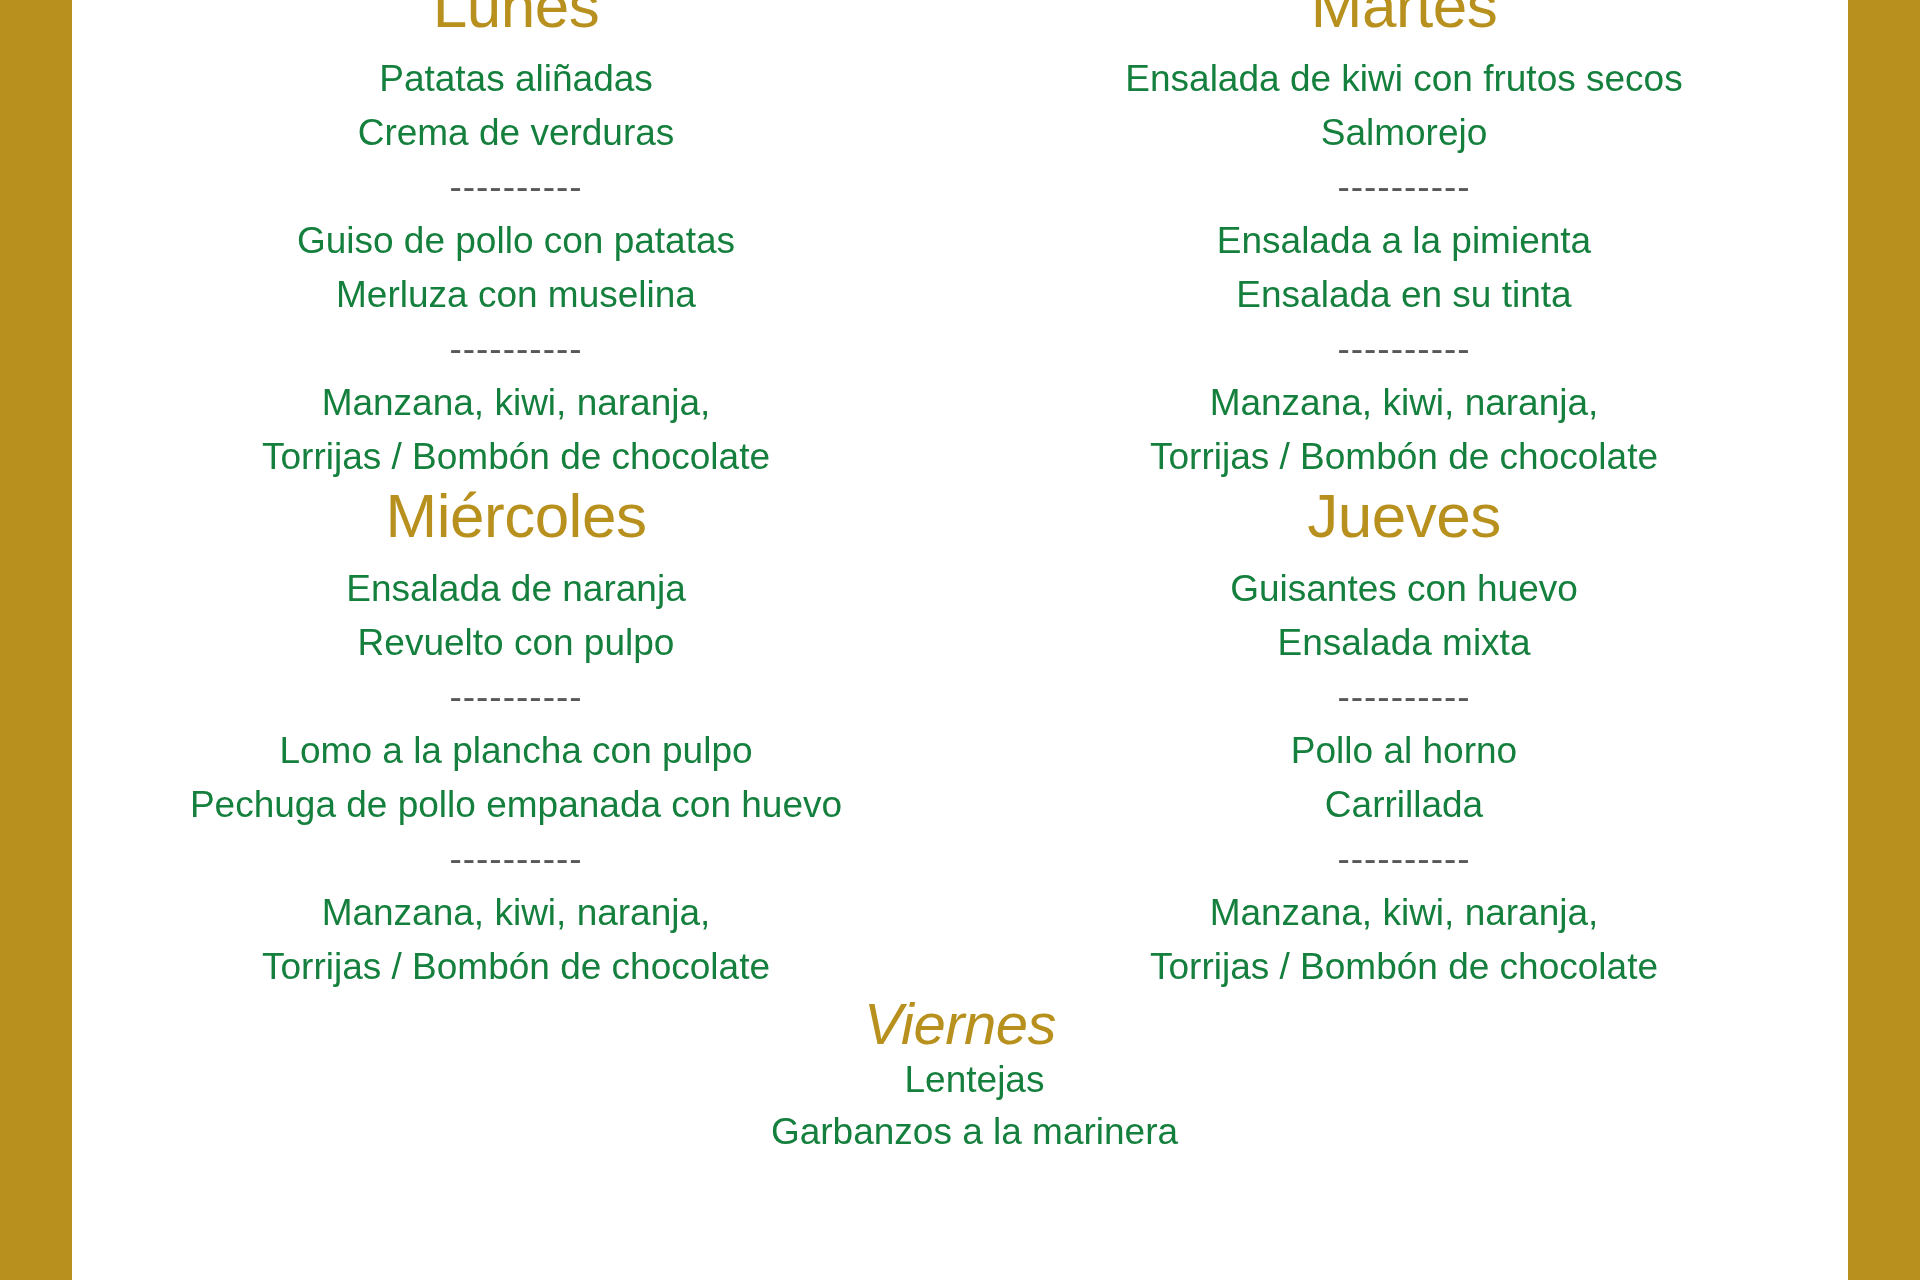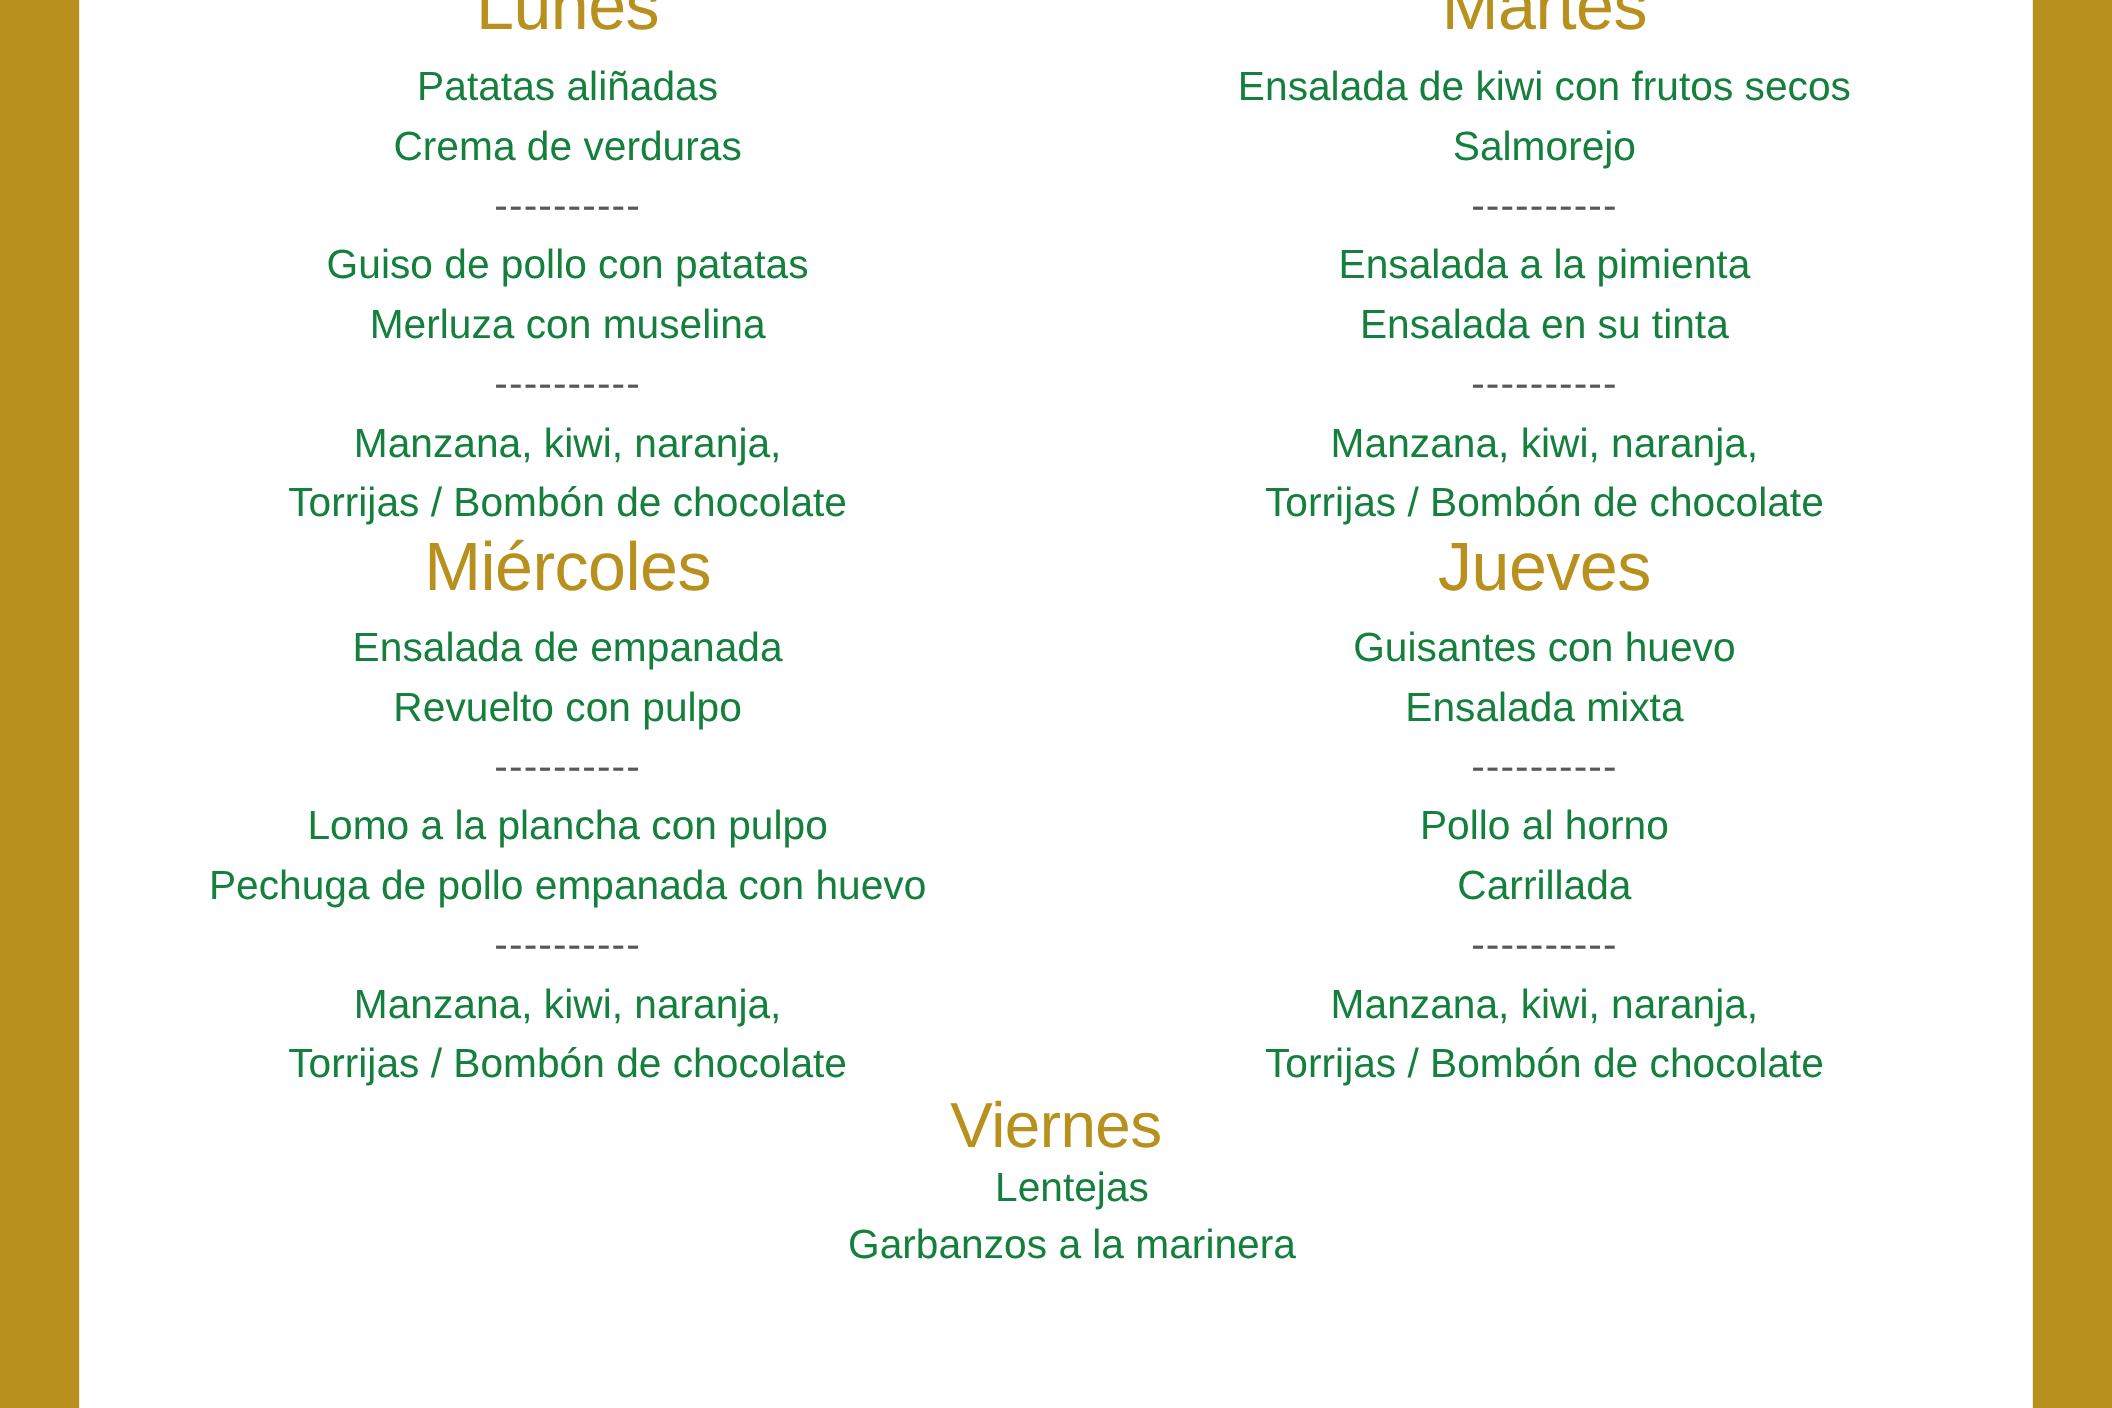--- a/index.html
+++ b/index.html
@@ -82,20 +82,21 @@
   }
   .course.first { margin-top: 14px; }
 
   .friday {
     width: 1776px;
     text-align: center;
   }
   .friday .day-title {
     font-size: 58px;
     line-height: 60px;
+    font-style: italic;
   }
   .friday .dish {
     font-size: 37px;
     line-height: 52px;
     margin-left: 29px;
   }
 </style>
 </head>
 <body>
 
@@ -139,21 +140,21 @@
         <p class="sep">----------</p>
         <div class="course">
           <p class="dish">Manzana, kiwi, naranja,</p>
           <p class="dish">Torrijas / Bombón de chocolate</p>
         </div>
       </div>
 
       <div class="day-col">
         <h2 class="day-title">Miércoles</h2>
         <div class="course first">
-          <p class="dish">Ensalada de empanada</p>
+          <p class="dish">Ensalada de naranja</p>
           <p class="dish">Revuelto con pulpo</p>
         </div>
         <p class="sep">----------</p>
         <div class="course">
           <p class="dish">Lomo a la plancha con pulpo</p>
           <p class="dish">Pechuga de pollo empanada con huevo</p>
         </div>
         <p class="sep">----------</p>
         <div class="course">
           <p class="dish">Manzana, kiwi, naranja,</p>

